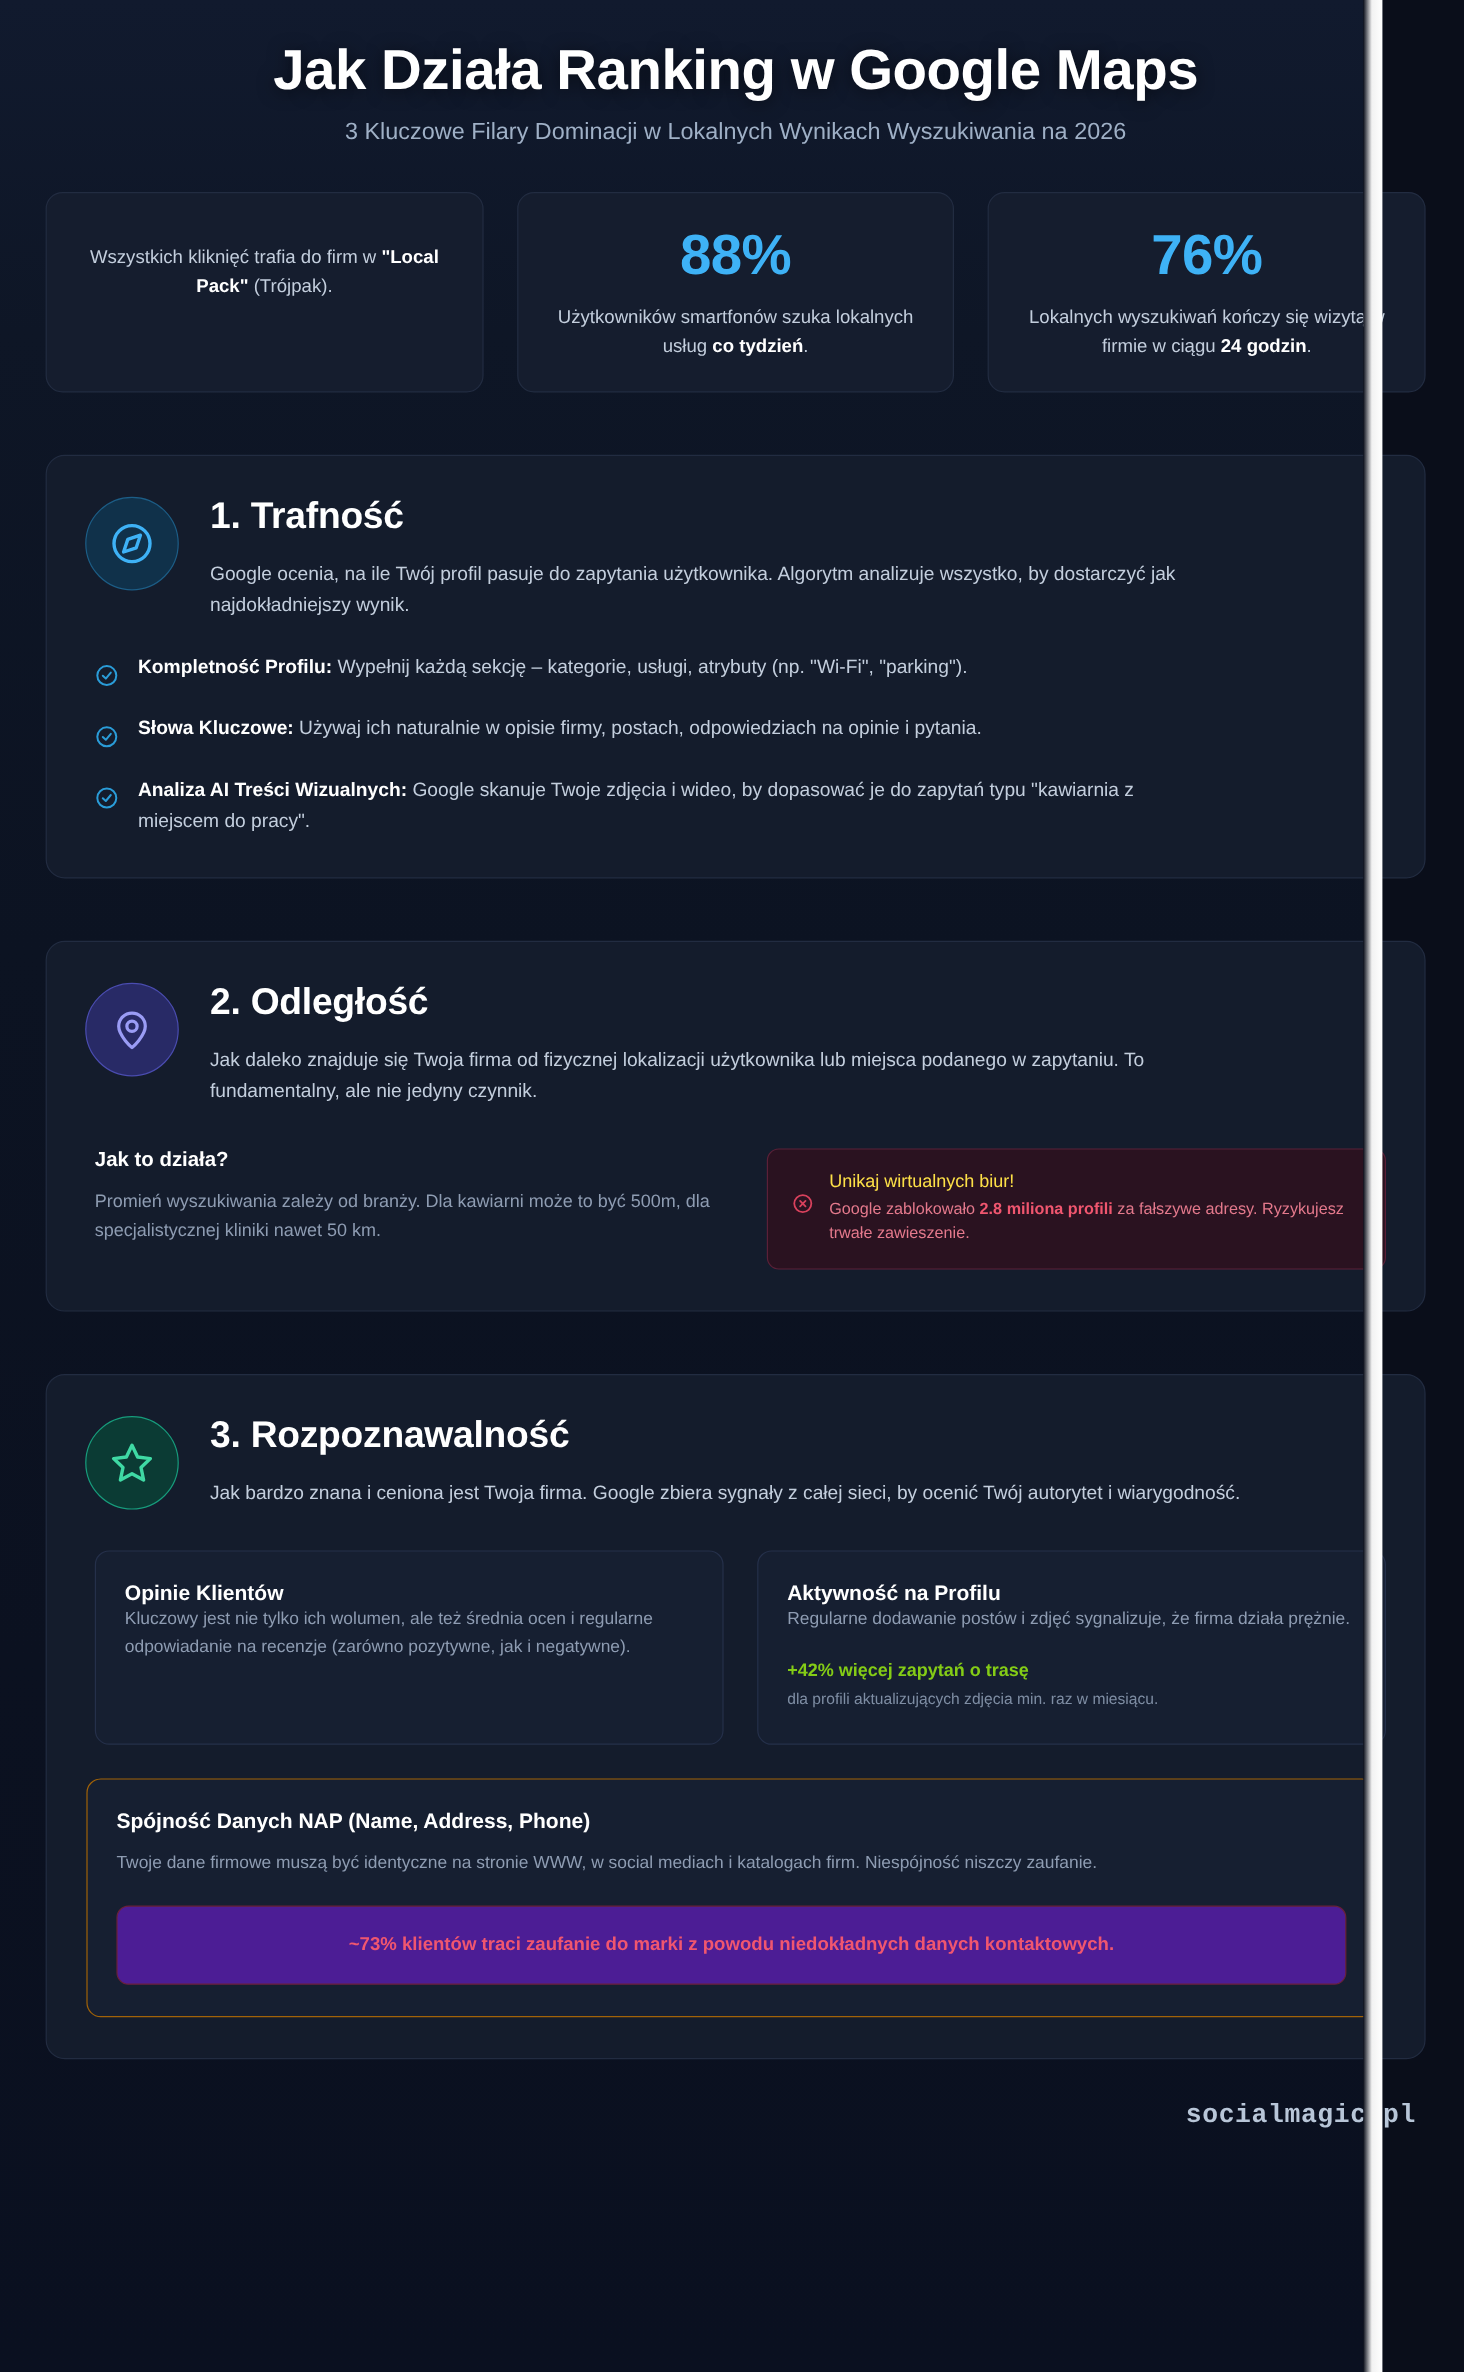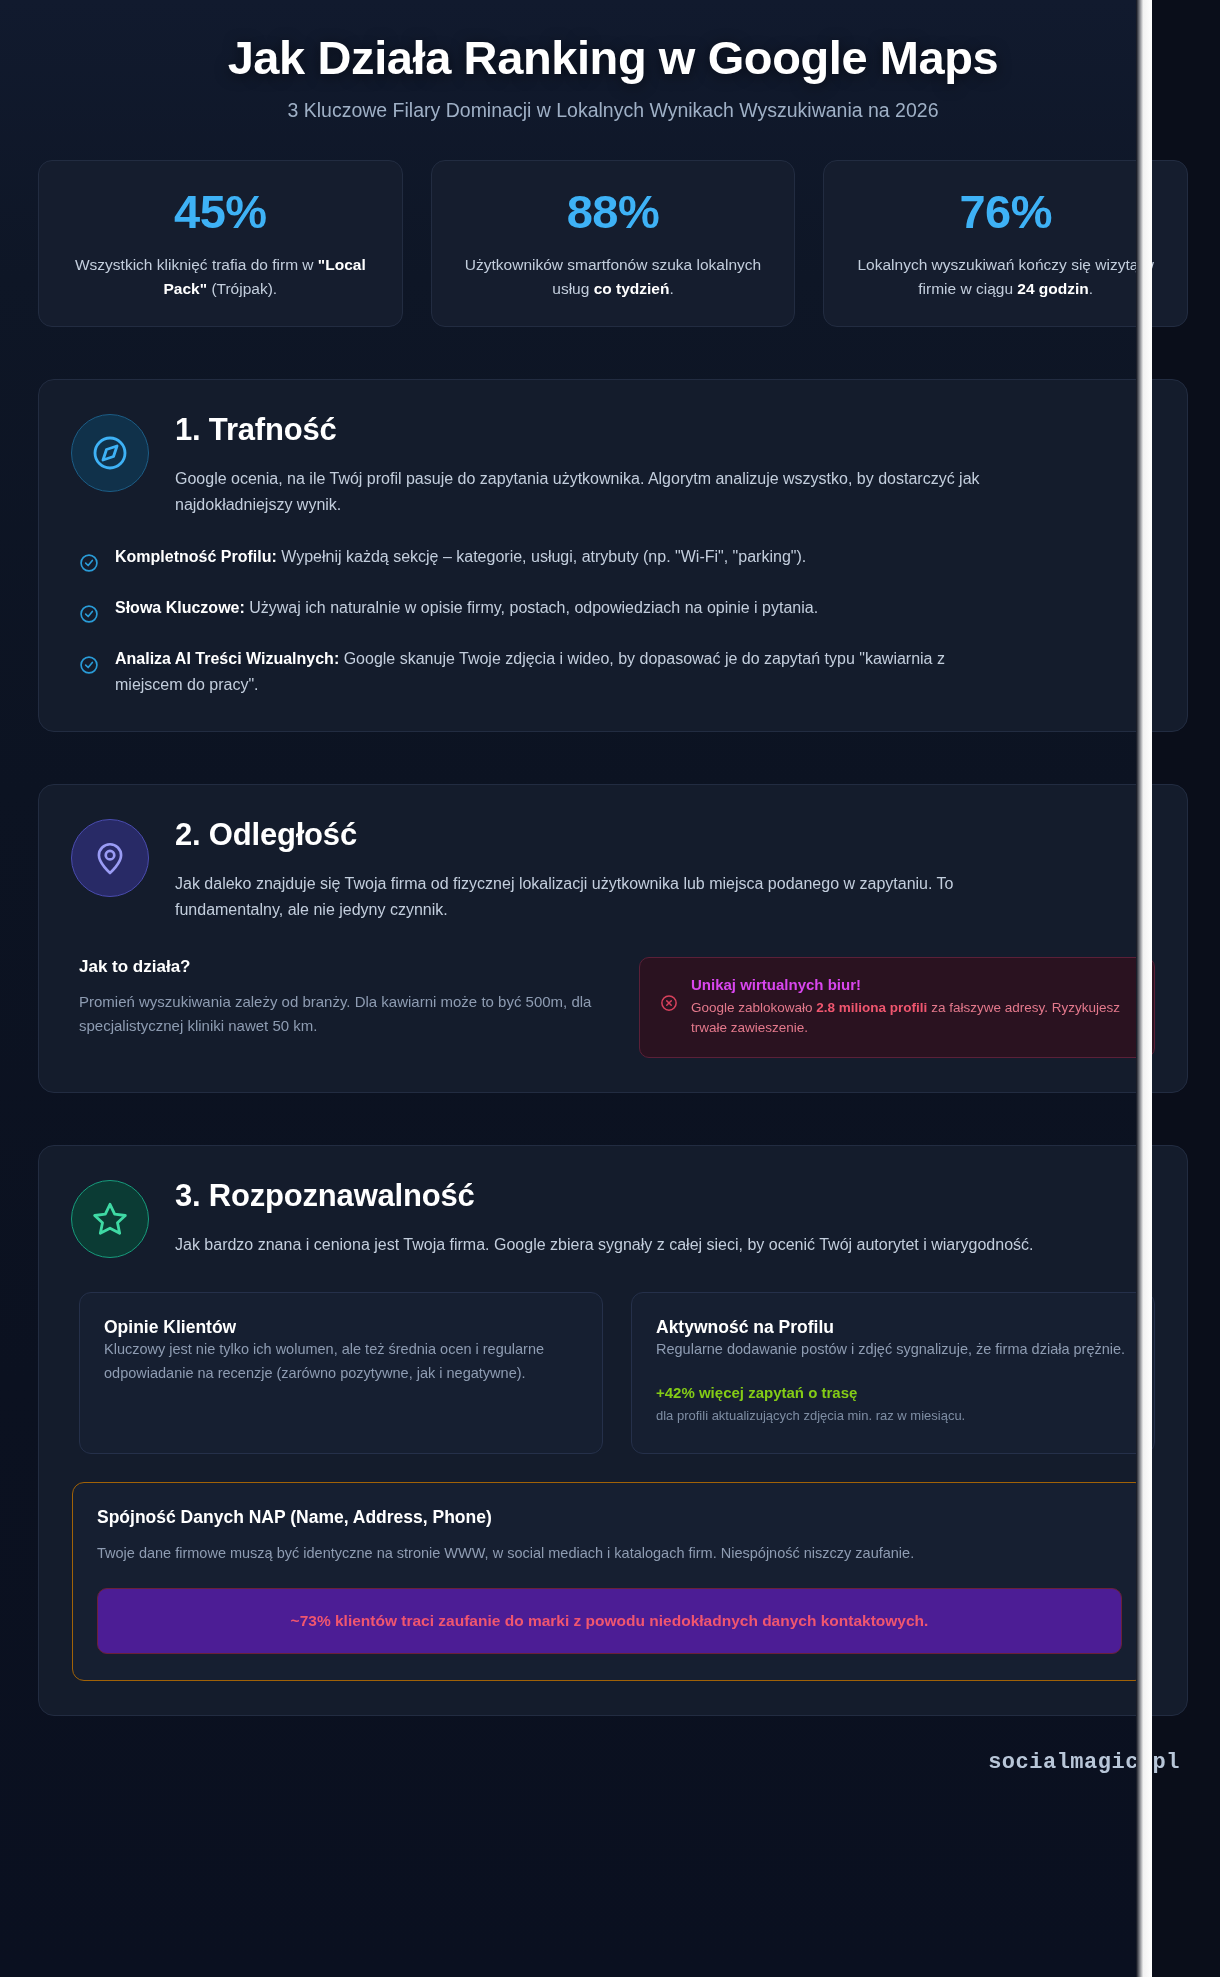--- a/index.html
+++ b/index.html
@@ -163,22 +163,22 @@
     border: 1px solid #5b2038;
     border-radius: 10px;
     padding: 18px 20px;
     display: flex;
     gap: 13px;
     align-items: flex-start;
   }
   .warn-icon { flex: 0 0 18px; margin-top: 18px; }
   .warn-title {
     font-size: 15px;
-    font-weight: bold;
-    color: #d946ef;
+    font-weight: normal;
+    color: #fde047;
     margin-bottom: 5px;
   }
   .warn-text {
     font-size: 13.5px;
     line-height: 1.55;
     color: #e4798c;
   }
   .warn-text b { color: #f0566f; font-weight: bold; }
 
   
@@ -275,21 +275,20 @@
   <div class="inner">
 
     <div class="header">
       <div class="title">Jak Działa Ranking w Google Maps</div>
       <div class="subtitle">3 Kluczowe Filary Dominacji w Lokalnych Wynikach Wyszukiwania na 2026</div>
     </div>
 
     <div class="stats">
 
       <div class="stat-card">
-        <div class="stat-value">45%</div>
         <div class="stat-desc"><span>Wszystkich kliknięć trafia do firm w </span><b>"Local Pack"</b><span> (Trójpak).</span></div>
       </div>
 
       <div class="stat-card">
         <div class="stat-value">88%</div>
         <div class="stat-desc"><span>Użytkowników smartfonów szuka lokalnych usług </span><b>co tydzień</b><span>.</span></div>
       </div>
 
       <div class="stat-card">
         <div class="stat-value">76%</div>

